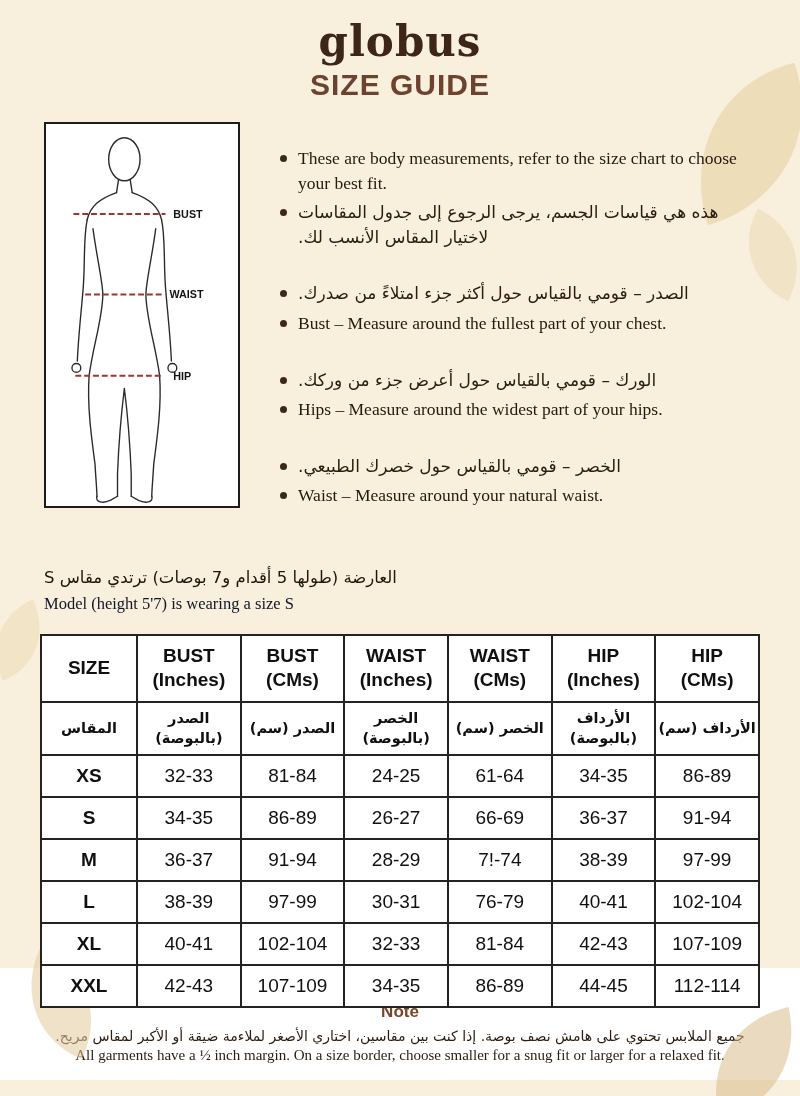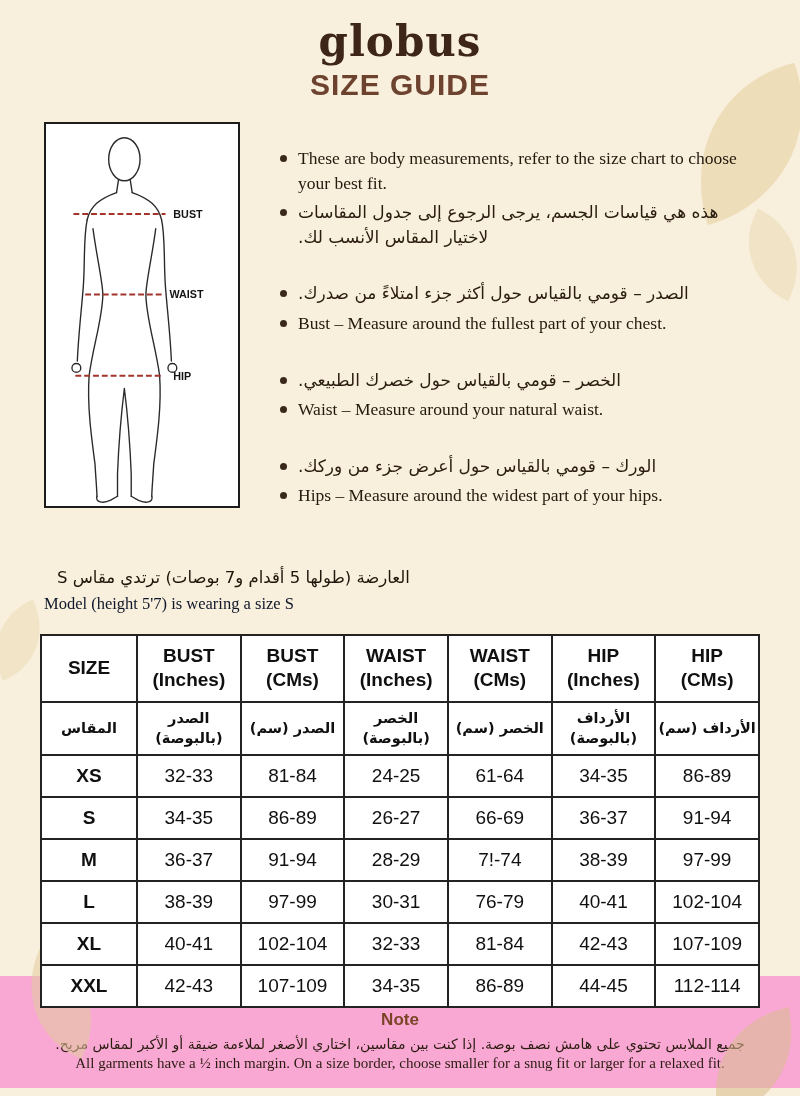--- a/index.html
+++ b/index.html
@@ -51,21 +51,21 @@
   .b-en{
     font-family:"Liberation Serif",serif;
     font-size:17.5px;line-height:1.4;color:#241a0e;
   }
 
   
   .model-note{margin:26px 44px 0 44px;}
   .mn-ar{
     direction:rtl;text-align:left;
     font-family:"DejaVu Sans","Liberation Sans",sans-serif;
-    font-size:16.5px;color:#20150a;line-height:1.45;margin-left:13px;
+    font-size:16.5px;color:#20150a;line-height:1.45;
   }
   .mn-en{
     font-family:"Liberation Serif",serif;
     font-size:16.5px;color:#0f172a;line-height:1.45;margin-top:2px;
   }
 
   
   table.size-table{
     margin:18px 40px 0 40px;width:720px;
     border-collapse:collapse;table-layout:fixed;
@@ -79,22 +79,22 @@
   th.h-en{font-size:19px;font-weight:700;padding:8px 2px;line-height:1.3;color:#101010;}
   th.h-ar{
     direction:rtl;font-size:14.5px;font-weight:700;padding:6px 2px;line-height:1.35;
     font-family:"DejaVu Sans","Liberation Sans",sans-serif;color:#101010;
   }
   td.d-size{font-size:19px;font-weight:700;padding:9px 2px;color:#101010;}
   td.d-val{font-size:19px;font-weight:400;padding:9px 2px;color:#101010;}
 
   
   .note-band{
-    position:absolute;left:0;right:0;bottom:8px;height:112px;
-    background:#f9a8d4;z-index:1;text-align:center;
+    position:absolute;left:0;right:0;bottom:16px;height:112px;
+    background:#ffffff;z-index:1;text-align:center;
     padding-top:12px;box-sizing:border-box;
   }
   .note-title-ar{
     font-family:"DejaVu Sans","Liberation Sans",sans-serif;
     font-weight:700;font-size:17px;color:#7a4526;
   }
   .note-title-en{font-weight:700;font-size:17px;color:#7a4526;margin-top:2px;}
   .note-body-ar{
     direction:rtl;
     font-family:"DejaVu Sans","Liberation Sans",sans-serif;
@@ -190,36 +190,36 @@
           </div>
           <div class="bullet-item">
             <span class="dot"></span>
             <div class="b-en">Bust – Measure around the fullest part of your chest.</div>
           </div>
         </div>
 
         <div class="bullet-group">
           <div class="bullet-item">
             <span class="dot"></span>
+            <div class="b-ar">الورك – قومي بالقياس حول أعرض جزء من وركك.</div>
+          </div>
+          <div class="bullet-item">
+            <span class="dot"></span>
+            <div class="b-en">Hips – Measure around the widest part of your hips.</div>
+          </div>
+        </div>
+
+        <div class="bullet-group">
+          <div class="bullet-item">
+            <span class="dot"></span>
             <div class="b-ar">الخصر – قومي بالقياس حول خصرك الطبيعي.</div>
           </div>
           <div class="bullet-item">
             <span class="dot"></span>
             <div class="b-en">Waist – Measure around your natural waist.</div>
-          </div>
-        </div>
-
-        <div class="bullet-group">
-          <div class="bullet-item">
-            <span class="dot"></span>
-            <div class="b-ar">الورك – قومي بالقياس حول أعرض جزء من وركك.</div>
-          </div>
-          <div class="bullet-item">
-            <span class="dot"></span>
-            <div class="b-en">Hips – Measure around the widest part of your hips.</div>
           </div>
         </div>
 
       </div>
     </div>
 
     <div class="model-note">
       <div class="mn-ar">العارضة (طولها 5 أقدام و7 بوصات) ترتدي مقاس S</div>
       <div class="mn-en">Model (height 5'7) is wearing a size S</div>
     </div>

